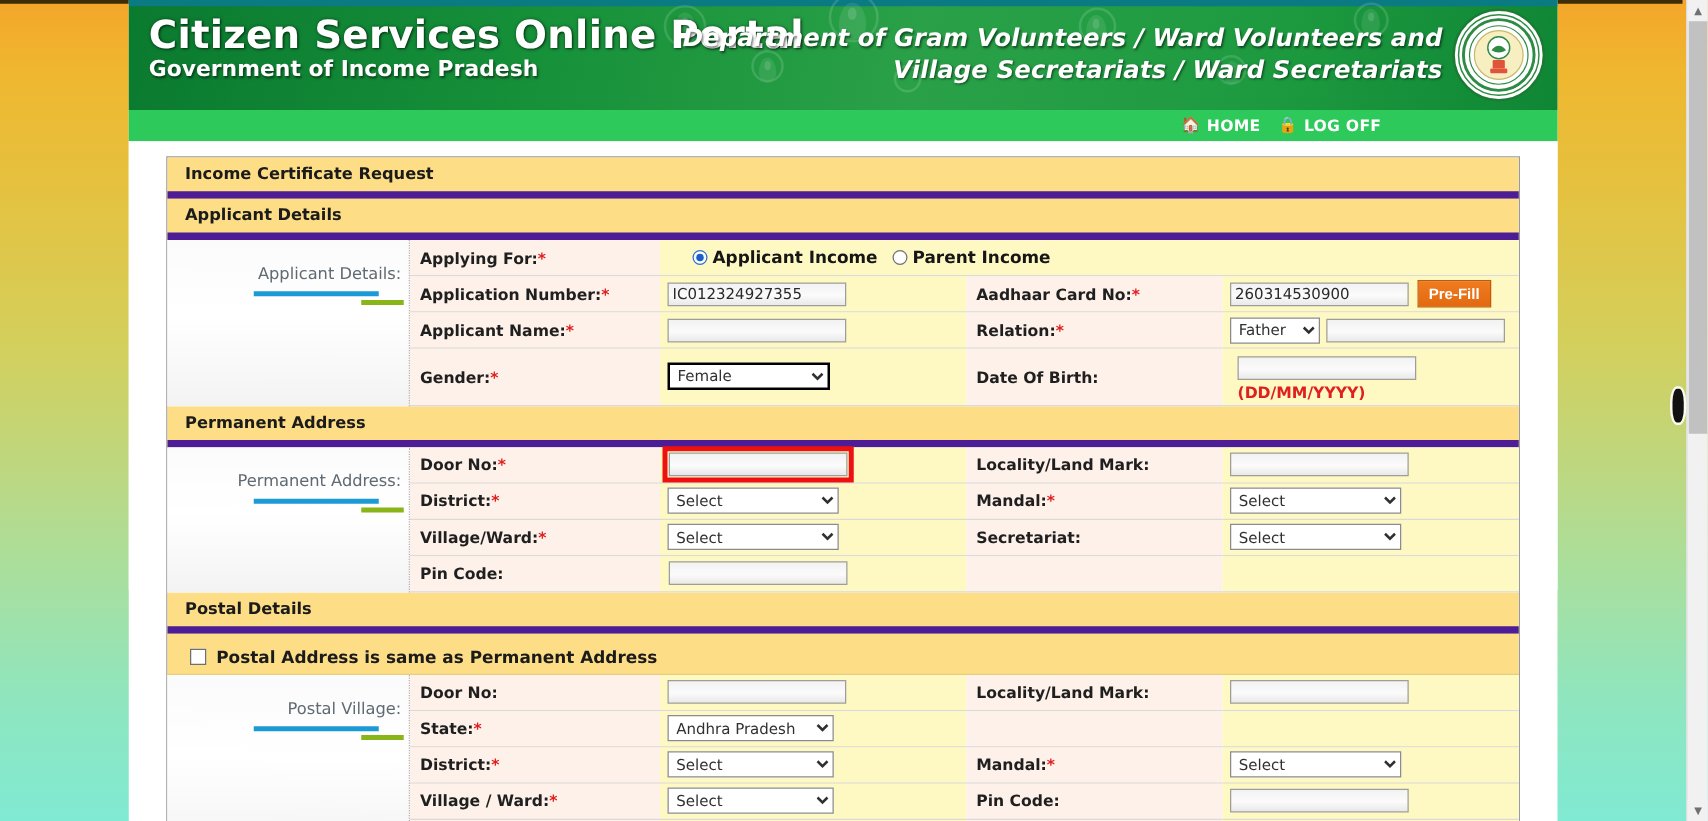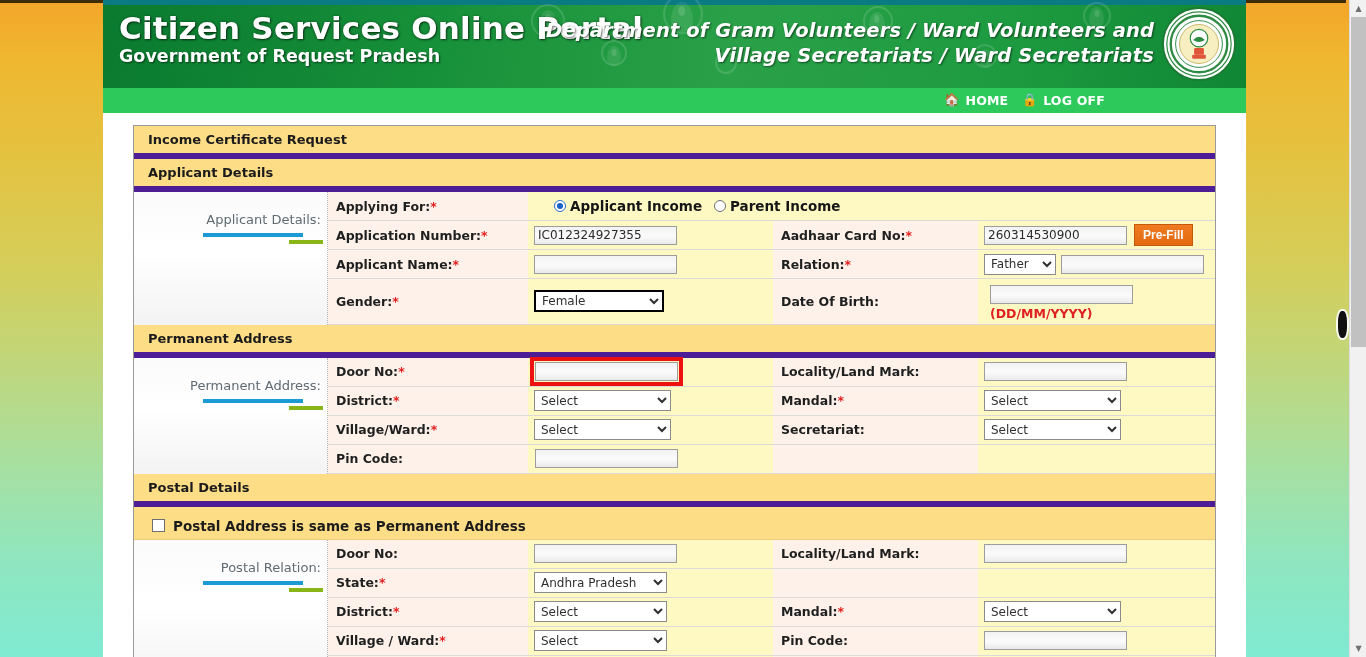--- a/index.html
+++ b/index.html
@@ -260,21 +260,21 @@
       <div class="p" style="left:504px;top:46px;width:14px;height:20px;"></div>
       <div class="p" style="left:568px;top:2px;width:22px;height:30px;"></div>
       <div class="p" style="left:766px;top:12px;width:16px;height:22px;"></div>
       <div class="p" style="left:876px;top:49px;width:13px;height:18px;"></div>
       <div class="p" style="left:986px;top:7px;width:15px;height:21px;"></div>
       <div class="p" style="left:1068px;top:30px;width:16px;height:22px;"></div>
     </div>
 
     <div class="title-block">
       <div class="title-main">Citizen Services Online Portal</div>
-      <div class="title-sub">Government of Request Pradesh</div>
+      <div class="title-sub">Government of Income Pradesh</div>
     </div>
 
     <div class="dept-block">
       <div class="dept-line">Department of Gram Volunteers / Ward Volunteers and</div>
       <div class="dept-line">Village Secretariats / Ward Secretariats</div>
     </div>
 
     <svg class="emblem" viewBox="0 0 80 80">
       <circle cx="40" cy="40" r="37" fill="#ffffff" stroke="#1b7a33" stroke-width="2"></circle>
       <circle cx="40" cy="40" r="33" fill="none" stroke="#2e8b43" stroke-width="1.2"></circle>
@@ -482,21 +482,21 @@
 
     <div class="sect-head sub">Postal Details</div>
 
     <div class="chk-head">
       <span class="chk-box"></span>
       <span>Postal Address is same as Permanent Address</span>
     </div>
 
     <div class="sect-body">
       <div class="leftcol">
-        <div class="leftcol-label">Postal Relation:</div>
+        <div class="leftcol-label">Postal Village:</div>
         <div class="bar-blue"></div>
         <div class="bar-green"></div>
       </div>
 
       <div class="fields">
 
         <div class="frow">
           <div class="cell lbl c1">
             <span>Door No:</span>
           </div>

